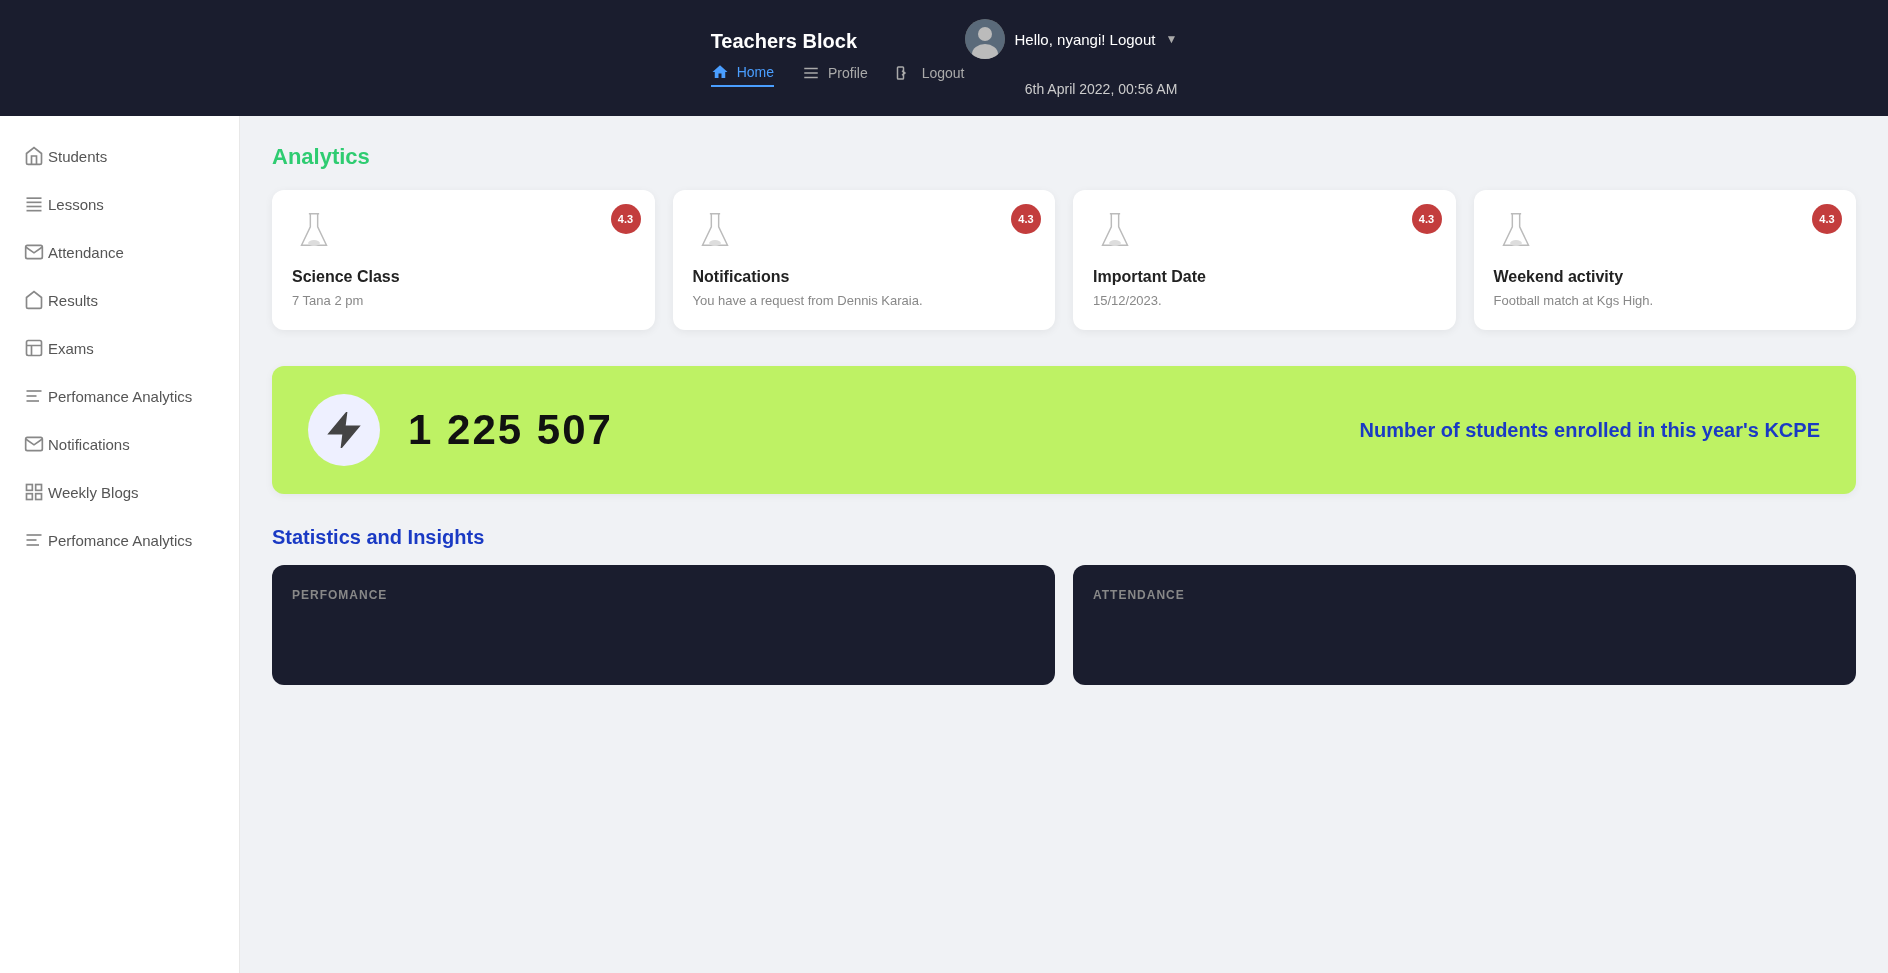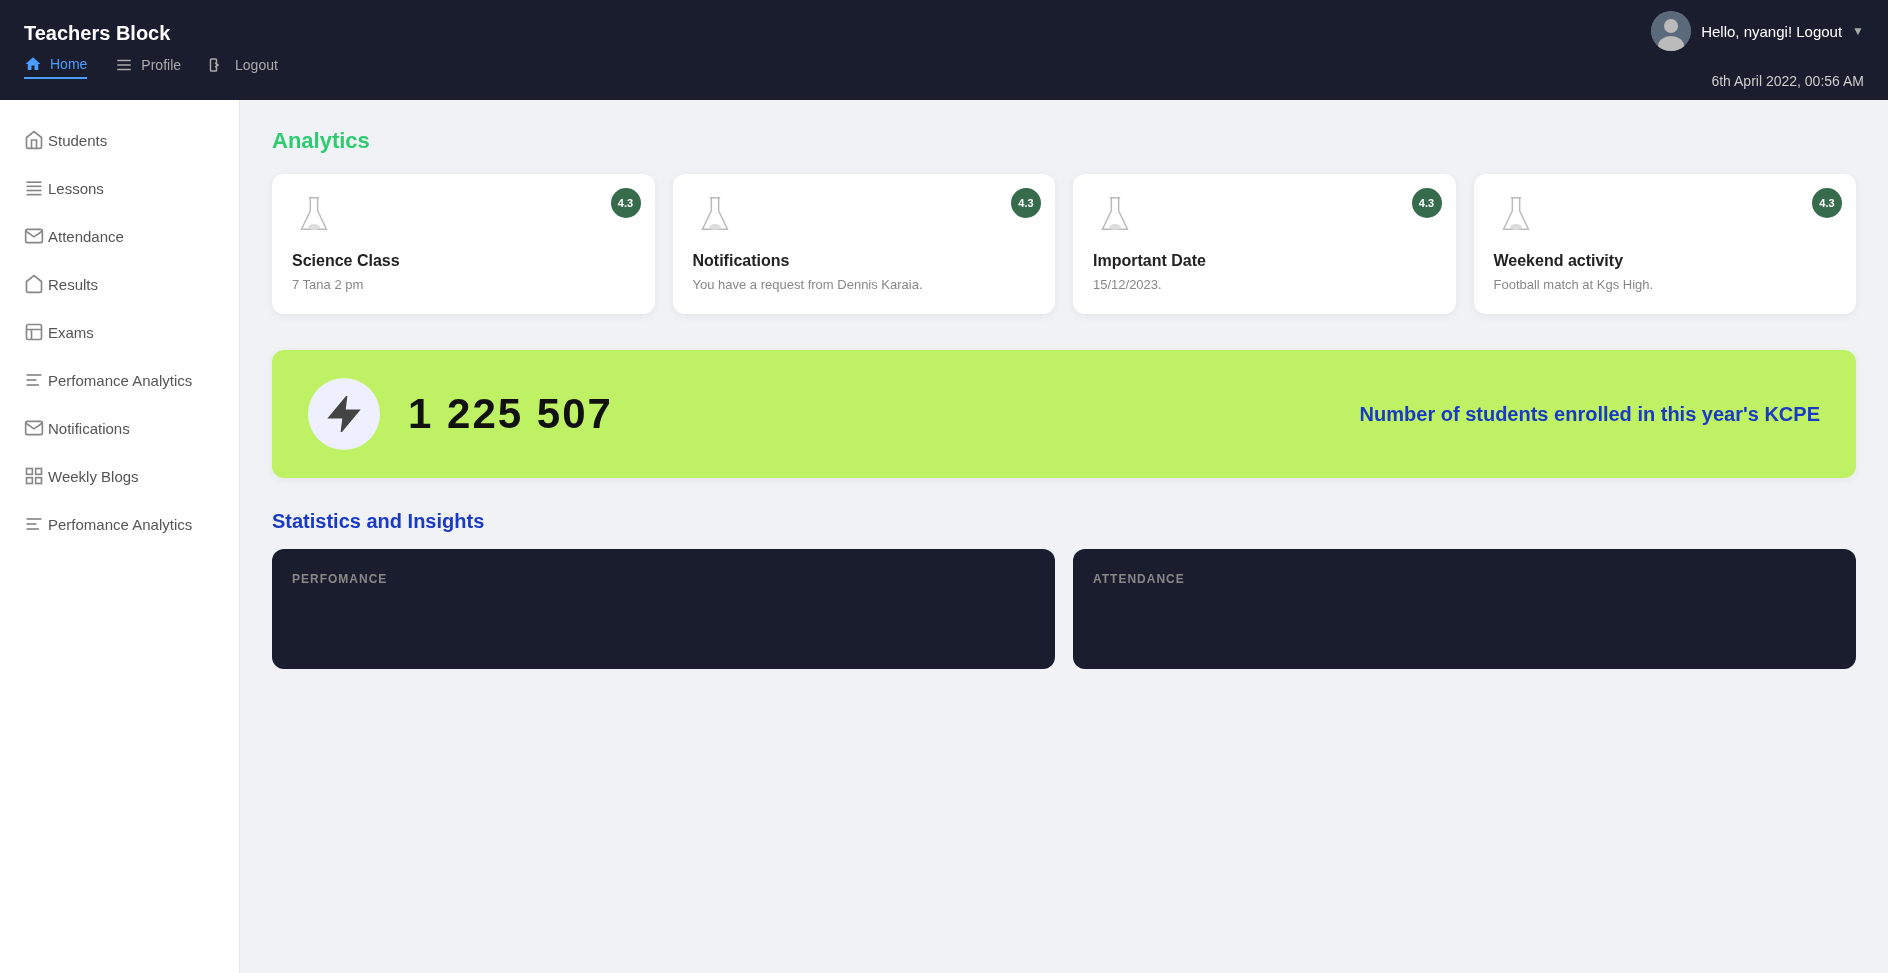--- a/index.html
+++ b/index.html
@@ -4,23 +4,23 @@
   <style>
     * { margin: 0; padding: 0; box-sizing: border-box; }
     body { font-family: 'Segoe UI', Arial, sans-serif; background: #f0f2f5; display: flex; flex-direction: column; height: 100vh; overflow: hidden; }
 
     
     .top-nav {
       background: #1a1d2e;
       color: white;
       display: flex;
       align-items: center;
-      justify-content: space-between;
+      justify-content: center;
       padding: 0 24px;
-      height: 100px;
+      height: 116px;
       flex-shrink: 0;
     }
     .top-nav-left { display: flex; flex-direction: column; gap: 10px; }
     .app-title { font-size: 20px; font-weight: 700; color: white; }
     .nav-links { display: flex; gap: 28px; align-items: center; }
     .nav-link {
       display: flex; align-items: center; gap: 8px;
       color: #aaa; text-decoration: none; font-size: 14px; cursor: pointer;
       padding-bottom: 4px;
     }
@@ -57,21 +57,21 @@
 
     
     .section-title { font-size: 22px; font-weight: 700; color: #2ecc71; margin-bottom: 20px; }
     .cards-grid { display: grid; grid-template-columns: repeat(4, 1fr); gap: 18px; margin-bottom: 36px; }
     .card {
       background: white; border-radius: 12px; padding: 20px;
       position: relative; box-shadow: 0 2px 8px rgba(0,0,0,0.06);
     }
     .card-badge {
       position: absolute; top: 14px; right: 14px;
-      background: #14532d; color: white; font-size: 11px; font-weight: 600;
+      background: #b91c1c; color: white; font-size: 11px; font-weight: 600;
       border-radius: 50%; width: 30px; height: 30px;
       display: flex; align-items: center; justify-content: center;
       opacity: 0.85;
     }
     .card-icon { margin-bottom: 14px; }
     .card-icon svg { width: 44px; height: 44px; color: #aaa; }
     .card-title { font-size: 16px; font-weight: 700; color: #222; margin-bottom: 6px; }
     .card-desc { font-size: 13px; color: #888; line-height: 1.4; }
 
     

